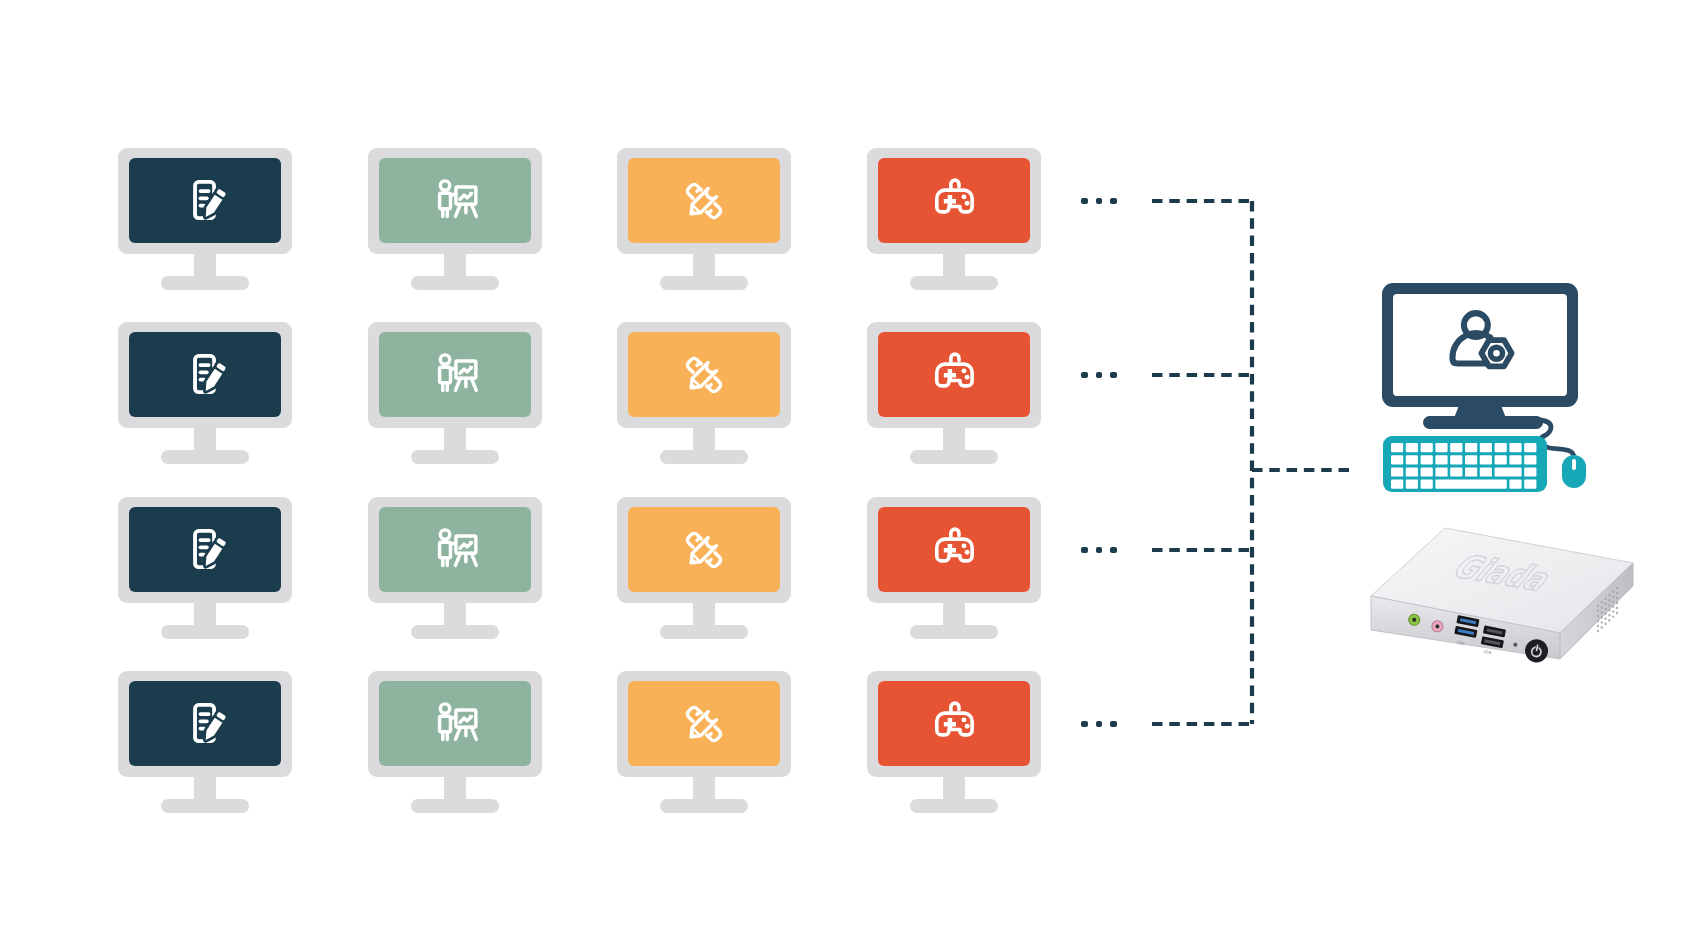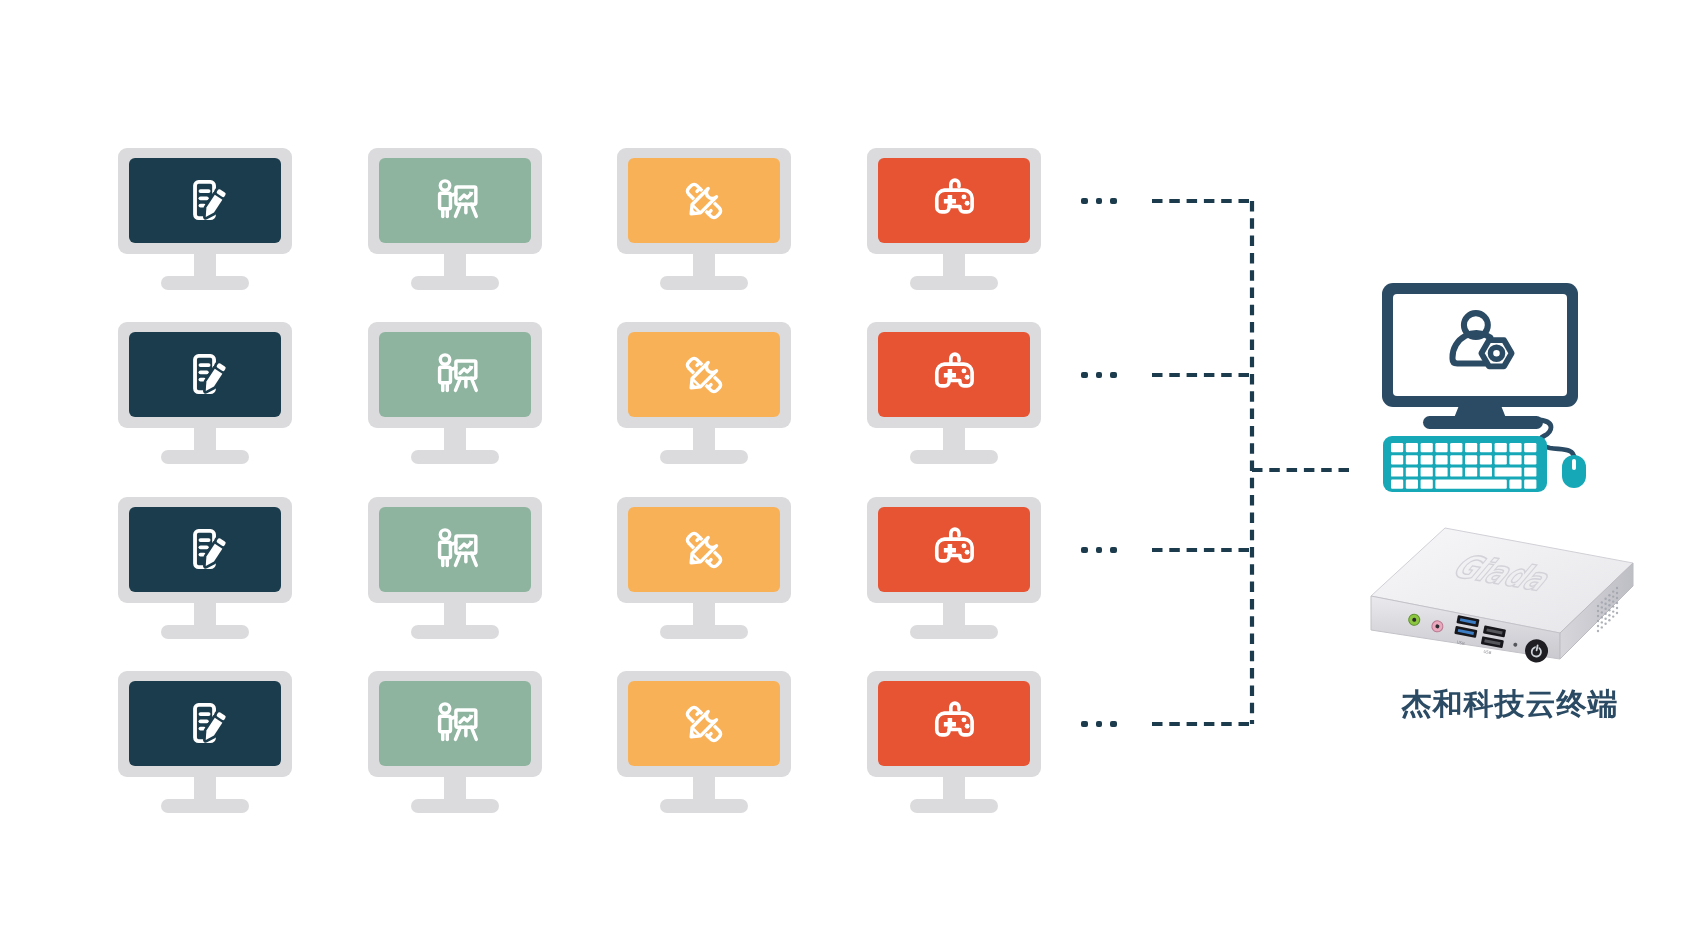--- a/index.html
+++ b/index.html
@@ -573,14 +573,13 @@
         <circle cx="253.2" cy="98.6" r="1.2"></circle>
         <circle cx="257" cy="70" r="1.2"></circle>
         <circle cx="257" cy="75" r="1.2"></circle>
         <circle cx="257" cy="80" r="1.2"></circle>
         <circle cx="257" cy="85" r="1.2"></circle>
         <circle cx="257" cy="90" r="1.2"></circle>
         <circle cx="257" cy="95" r="1.2"></circle>
       </g>
   </svg>
 
-  <div id="terminal-label" style="color: rgb(43, 74, 99);">杰和科技云终端</div>
 </div>
 
 </body></html>

